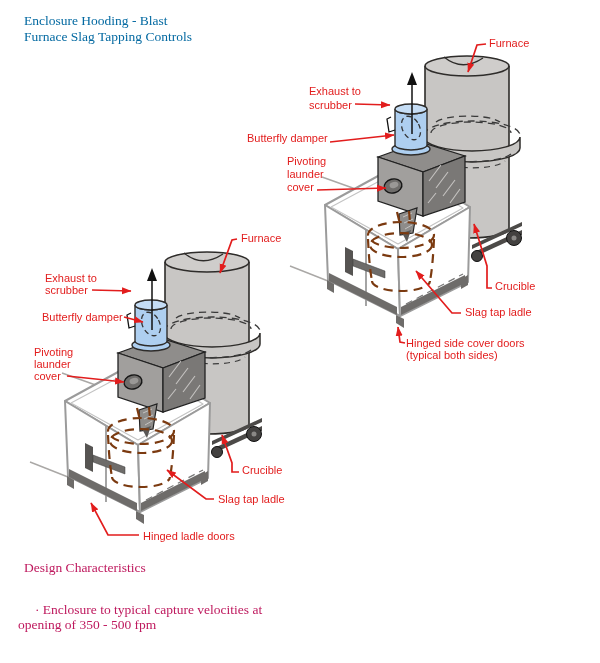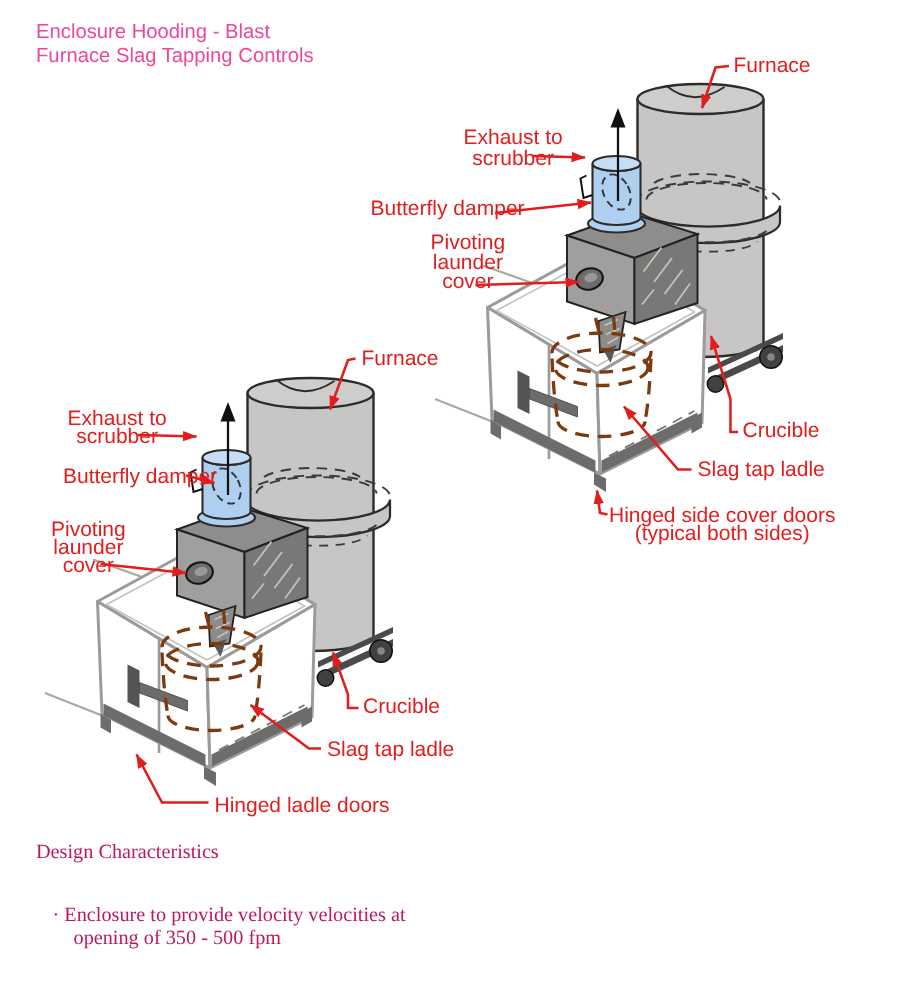--- a/index.html
+++ b/index.html
@@ -1,20 +1,20 @@
 <!DOCTYPE html>
 <html><head>
 <meta charset="utf-8">
 <style>
   html,body{margin:0;padding:0;background:#fff;}
   .page{position:relative;width:600px;height:663px;background:#ffffff;overflow:hidden;
         font-family:"Liberation Sans",sans-serif;}
-  .title{position:absolute;left:24px;top:13px;font-family:Liberation Sans, sans-serif;
-         font-size:13.5px;line-height:15.5px;color:#ec4899;}
-  .lbl{position:absolute;color:#e21d1d;font-size:14px;line-height:12px;white-space:nowrap;text-align:center;}
+  .title{position:absolute;left:24px;top:13px;font-family:Liberation Serif, serif;
+         font-size:13.5px;line-height:15.5px;color:#0369a1;}
+  .lbl{position:absolute;color:#e21d1d;font-size:11px;line-height:12px;white-space:nowrap;}
   .lh14{line-height:14px;}
   .lh13{line-height:13px;}
   .serifline{position:absolute;font-family:"Liberation Serif",serif;font-size:13.5px;
              color:#be185d;white-space:nowrap;}
   svg.art{position:absolute;left:0;top:0;}
 </style>
 </head>
 <body>
 
 <div class="page">
@@ -174,16 +174,16 @@
   <div class="lbl" style="left:34px;top:346px">
     <div>Pivoting</div>
     <div>launder</div>
     <div>cover</div>
   </div>
   <div class="lbl" style="left:242px;top:464px">Crucible</div>
   <div class="lbl" style="left:218px;top:493px">Slag tap ladle</div>
   <div class="lbl" style="left:143px;top:530px">Hinged ladle doors</div>
 
   <div class="serifline" style="left:24px;top:560px">Design Characteristics</div>
-  <div class="serifline" style="left:35px;top:602px">· Enclosure to provide velocity velocities at</div>
-  <div class="serifline" style="left:49px;top:617px">opening of 350 - 500 fpm</div>
+  <div class="serifline" style="left:35px;top:602px">· Enclosure to typical capture velocities at</div>
+  <div class="serifline" style="left:18px;top:617px">opening of 350 - 500 fpm</div>
 
 </div>
 
 </body></html>

